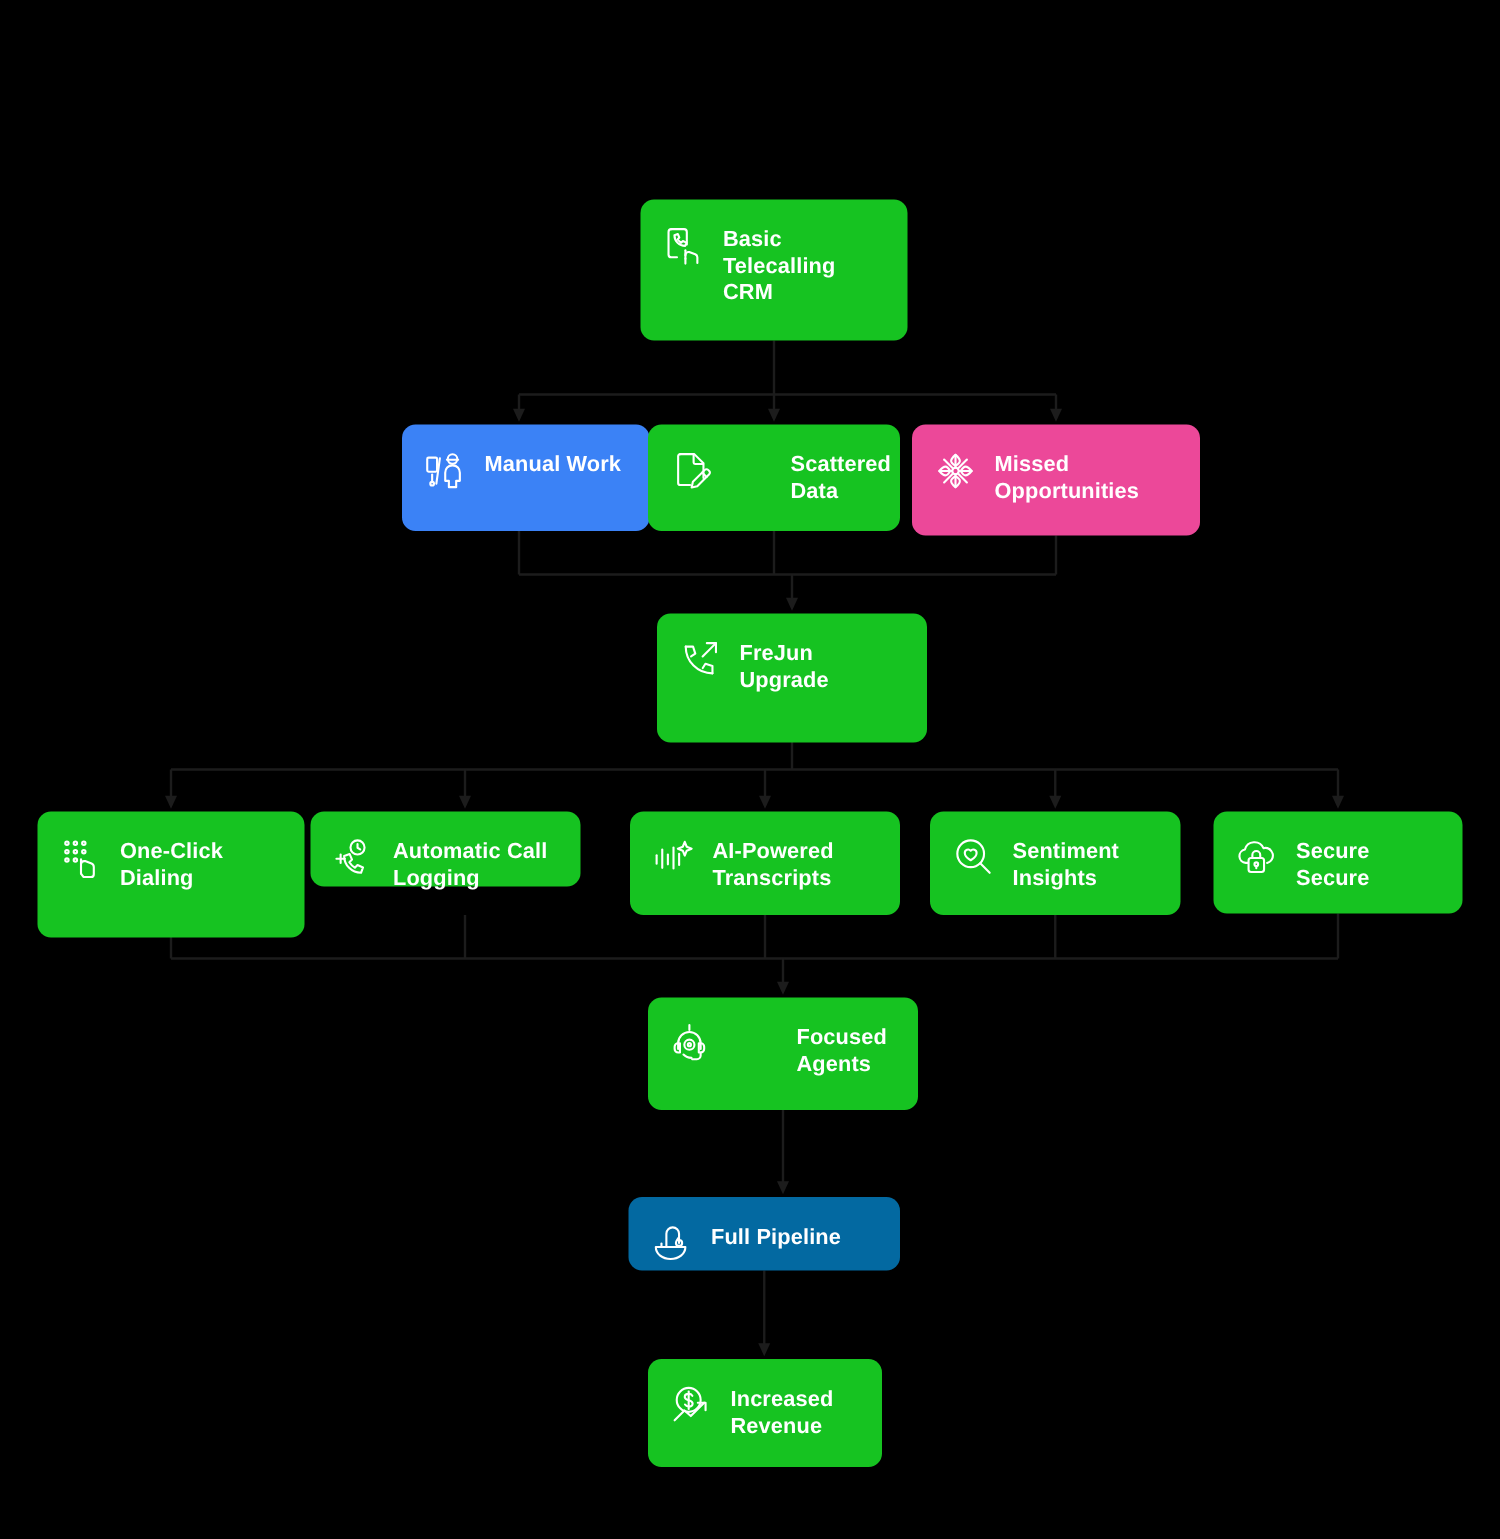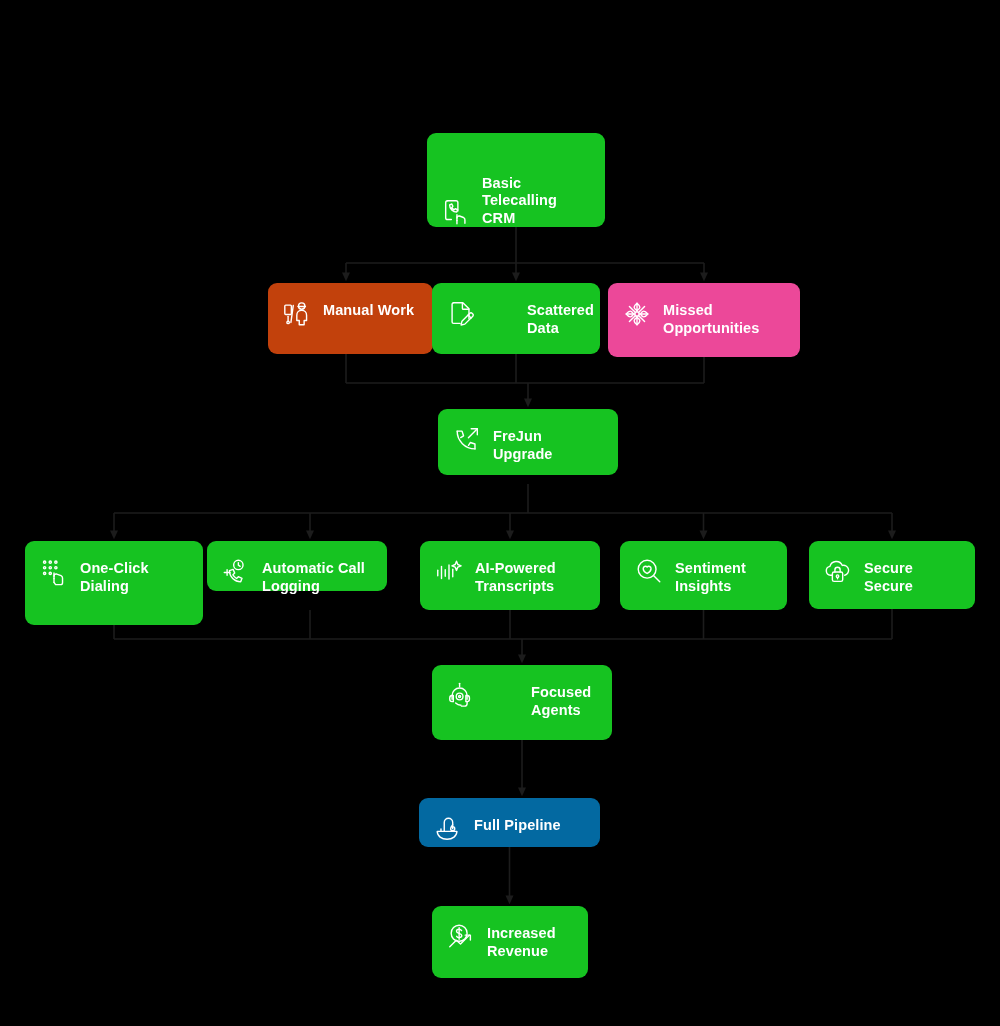--- a/index.html
+++ b/index.html
@@ -70,37 +70,37 @@
         <path d="M 510 610 L 510 639"></path>
         <path d="M 703.5 610 L 703.5 639"></path>
         <path d="M 892 609 L 892 639"></path>
         <path d="M 114 639 L 892 639"></path>
         <path d="M 522 639 L 522 659" marker-end="url(#arrow)"></path>
         <path d="M 522 740 L 522 792" marker-end="url(#arrow)"></path>
         <path d="M 509.5 847 L 509.5 900" marker-end="url(#arrow)"></path>
       </g>
   </svg>
   <div id="nodes">
-      <div class="node" style="left: 427px; top: 133px; width: 178px; height: 94px; background: rgb(22, 195, 33); align-items: flex-end;">
+      <div class="node" style="left: 427px; top: 133px; width: 178px; height: 94px; background: rgb(22, 195, 33);">
         <span class="ico">
           <svg viewBox="0 0 32 32">
             <g stroke="#ffffff" stroke-width="1.5" fill="none" stroke-linecap="round" stroke-linejoin="round">
       <path d="M7 4h9a2 2 0 0 1 2 2v9"></path>
               <path d="M7 4a2 2 0 0 0-2 2v16a2 2 0 0 0 2 2h4"></path>
       <path d="M9.2 8.4c0 4.2 3.4 7.6 7.6 7.6l.9-2.4-2.5-1.1-1.2 1.2a8.5 8.5 0 0 1-2.5-2.5l1.2-1.2-1.1-2.5z"></path>
       <path d="M17 19v6"></path>
               <path d="M17 22.5c0-1.2 1-2.2 2.2-2.2h.5l4.3 1.6c.9.4 1.5 1.3 1.5 2.3V28"></path>
       <path d="M17 25v3.5"></path>
     </g>
           </svg>
         </span>
         <span class="lbl">Basic Telecalling
 CRM</span>
       </div>
-      <div class="node" style="left: 268px; top: 283px; width: 165px; height: 71px; background: #c2410c;">
+      <div class="node" style="left: 268px; top: 283px; width: 165px; height: 71px; background: #3b82f6;">
         <span class="ico">
           <svg viewBox="0 0 32 32">
             <g stroke="#ffffff" stroke-width="1.5" fill="none" stroke-linecap="round" stroke-linejoin="round">
       <rect x="3" y="6.5" width="7" height="10" rx="1"></rect>
               <path d="M6.5 18.5v5"></path>
               <circle cx="6.5" cy="25" r="1.3"></circle>
       <path d="M12 7 L9.5 25"></path>
       <circle cx="21" cy="7.5" r="3.4"></circle>
               <path d="M17 8h8"></path>
       <path d="M21 12c-3.2 0-5.2 2.3-5.2 5.2V23h2.6v4.5h5.2V23h2.6v-5.8c0-2.9-2-5.2-5.2-5.2z"></path>
@@ -139,21 +139,21 @@
       <path d="M16 4.5c-2 1.6-3.1 3-3.1 4.4s1.2 2.2 3.1 3.4c1.9-1.2 3.1-2 3.1-3.4S18 6.1 16 4.5z"></path>
       <path d="M16 27.5c-2-1.6-3.1-3-3.1-4.4s1.2-2.2 3.1-3.4c1.9 1.2 3.1 2 3.1 3.4S18 25.9 16 27.5z"></path>
       <path d="M4.5 16c1.6-2 3-3.1 4.4-3.1s2.2 1.2 3.4 3.1c-1.2 1.9-2 3.1-3.4 3.1S6.1 18 4.5 16z"></path>
       <path d="M27.5 16c-1.6-2-3-3.1-4.4-3.1s-2.2 1.2-3.4 3.1c1.2 1.9 2 3.1 3.4 3.1S25.9 18 27.5 16z"></path>
     </g>
           </svg>
         </span>
         <span class="lbl">Missed
 Opportunities</span>
       </div>
-      <div class="node" style="left: 438px; top: 409px; width: 180px; height: 66px; background: rgb(22, 195, 33);">
+      <div class="node" style="left: 438px; top: 409px; width: 180px; height: 86px; background: rgb(22, 195, 33);">
         <span class="ico">
           <svg viewBox="0 0 32 32">
             <g stroke="#ffffff" stroke-width="1.5" fill="none" stroke-linecap="round" stroke-linejoin="round">
       <path d="M5.5 6.5c0 10.5 8.5 19 19 19"></path>
       <path d="M5.5 6.5h5.2l1.6 5-3 1.9"></path>
       <path d="M24.5 25.5v-5.2l-5-1.6-1.9 3"></path>
       <path d="M17.5 13.5 27 4"></path>
               <path d="M20.5 4H27v6.5"></path>
     </g>
           </svg>

